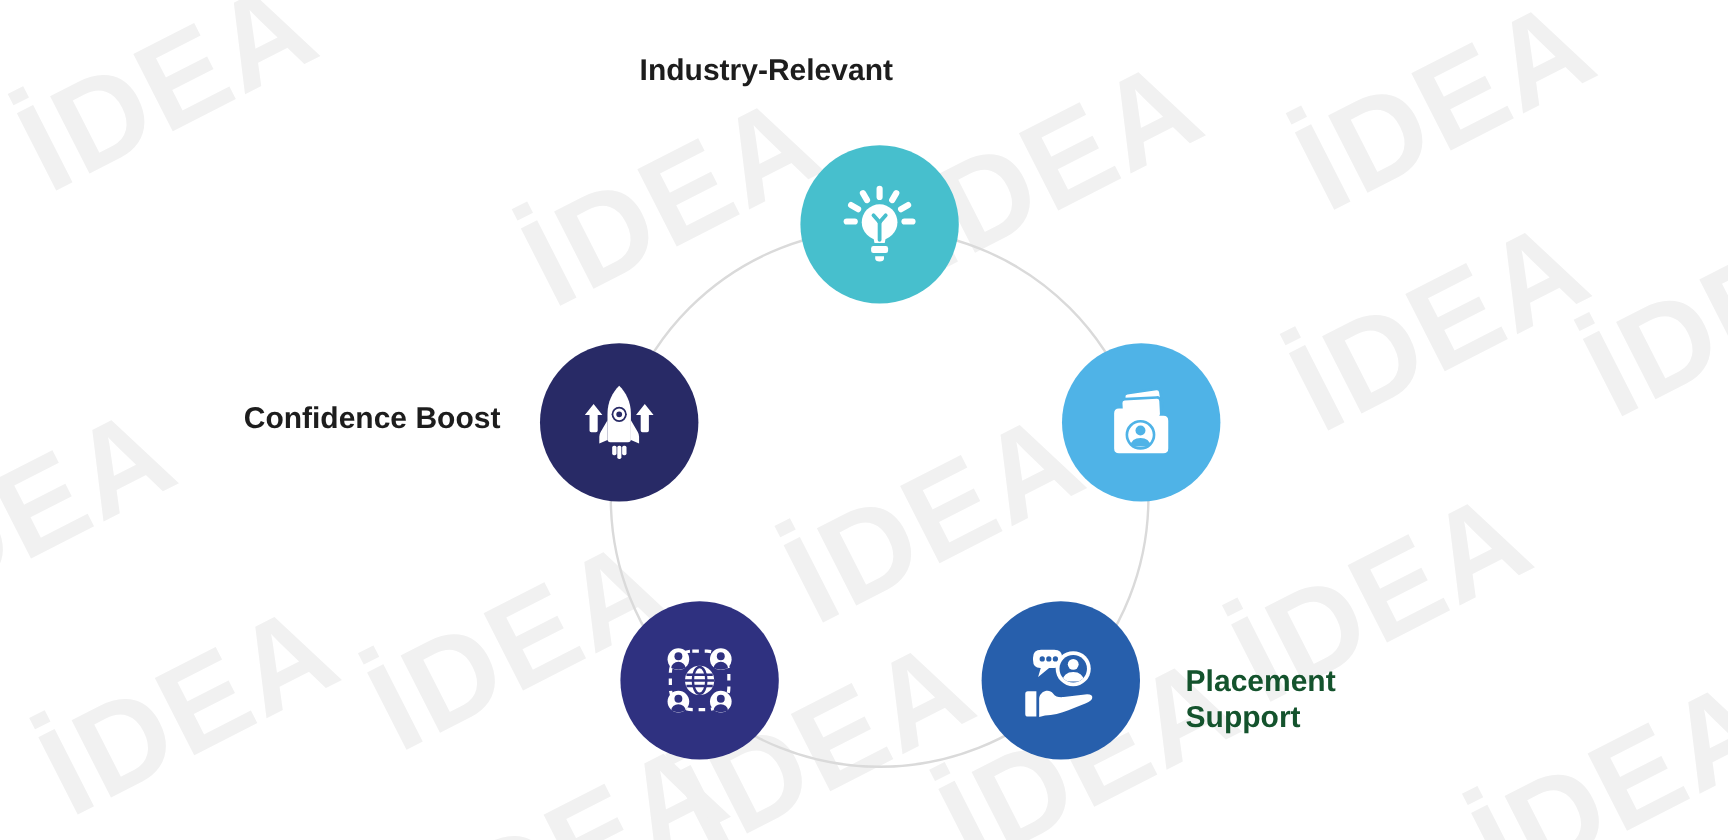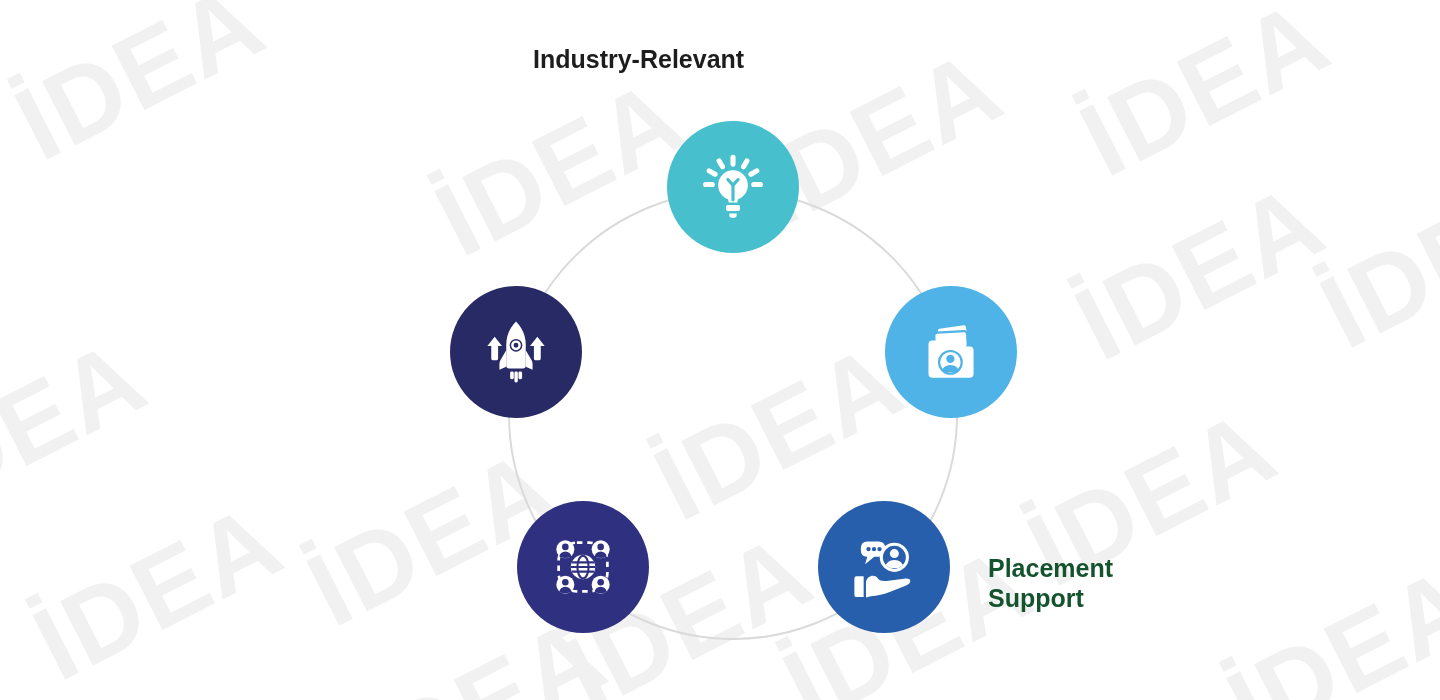--- a/index.html
+++ b/index.html
@@ -166,14 +166,17 @@
 
   <div class="label l-knowledge" style="color: rgb(29, 29, 29);">
     <div>Industry-Relevant</div>
   </div>
   <div class="label l-placement" style="color: #14532d;">
     <div>Placement</div>
     <div>Support</div>
   </div>
   <div class="label l-networking" style="color: rgb(29, 29, 29);">
   </div>
+  <div class="label l-confidence" style="color: rgb(29, 29, 29);">
+    <div>Confidence Boost</div>
+  </div>
 
 </div>
 
 </body></html>

